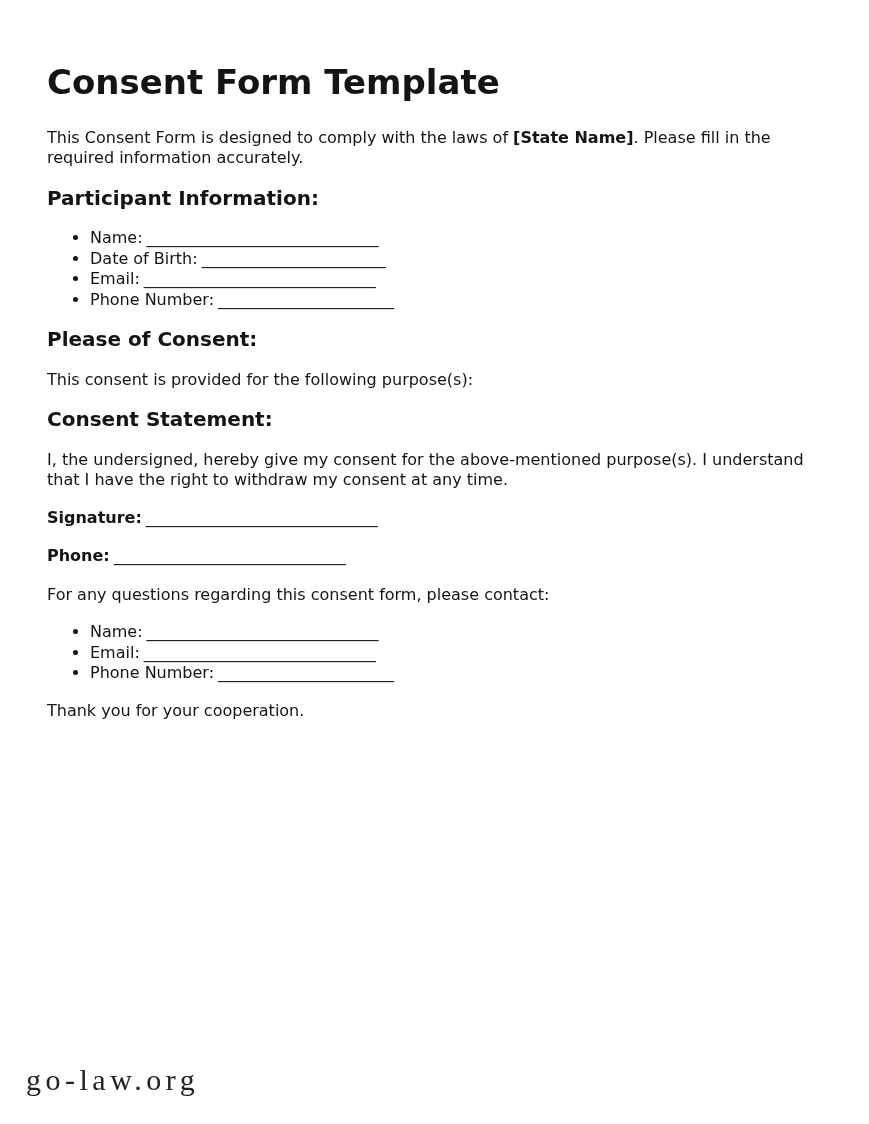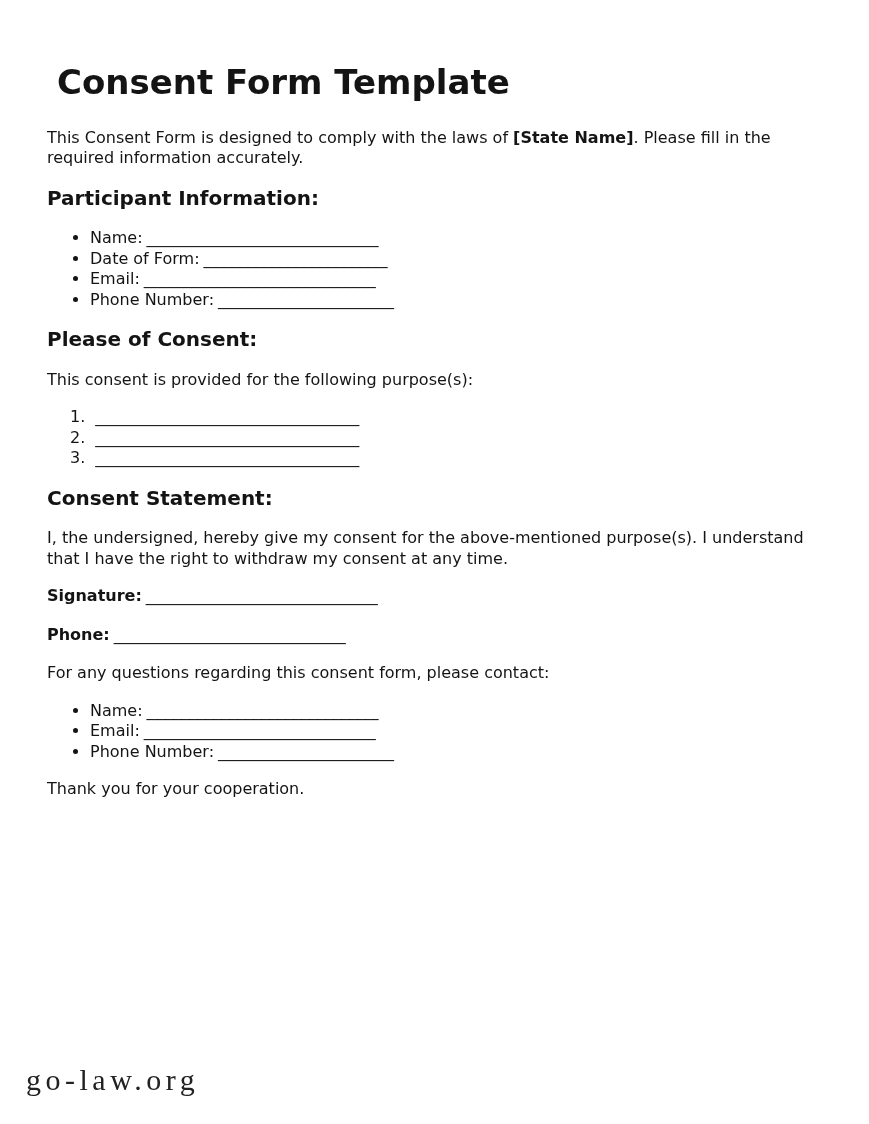--- a/index.html
+++ b/index.html
@@ -17,21 +17,21 @@
     line-height: 1.28;
     color: #141414;
   }
   .content {
     padding: 62px 57px 0 47px;
   }
   h1.doc-title {
     font-size: 34px;
     font-weight: 700;
     line-height: 1.2;
-    margin: 0 0 25px 10px;
+    margin: 0 0 25px 0;
     color: #141414;
   }
   p {
     margin: 0 0 17px 0;
   }
   h2.section-heading {
     font-size: 20px;
     font-weight: 700;
     margin: 0 0 17px 0;
   }
@@ -80,34 +80,29 @@
 <div class="content">
 
   <h1 class="doc-title">Consent Form Template</h1>
 
   <p><span>This Consent Form is designed to comply with the laws of </span><strong>[State Name]</strong><span>. Please fill in the required information accurately.</span></p>
 
   <h2 class="section-heading">Participant Information:</h2>
 
   <ul class="field-list">
     <li><span class="lbl">Name:</span><span class="u">_____________________________</span></li>
-    <li><span class="lbl">Date of Form:</span><span class="u">_______________________</span></li>
+    <li><span class="lbl">Date of Birth:</span><span class="u">_______________________</span></li>
     <li><span class="lbl">Email:</span><span class="u">_____________________________</span></li>
     <li><span class="lbl">Phone Number:</span><span class="u">______________________</span></li>
   </ul>
 
   <h2 class="section-heading">Please of Consent:</h2>
 
   <p>This consent is provided for the following purpose(s):</p>
 
-  <ol class="blank-list">
-    <li><span class="num">1.</span><span class="u">_________________________________</span></li>
-    <li><span class="num">2.</span><span class="u">_________________________________</span></li>
-    <li><span class="num">3.</span><span class="u">_________________________________</span></li>
-  </ol>
 
   <h2 class="section-heading">Consent Statement:</h2>
 
   <p>I, the undersigned, hereby give my consent for the above-mentioned purpose(s). I understand that I have the right to withdraw my consent at any time.</p>
 
   <p class="sig-line"><span class="lbl-bold">Signature:</span><span class="u">_____________________________</span></p>
 
   <p class="sig-line"><span class="lbl-bold">Phone:</span><span class="u">_____________________________</span></p>
 
   <p>For any questions regarding this consent form, please contact:</p>

